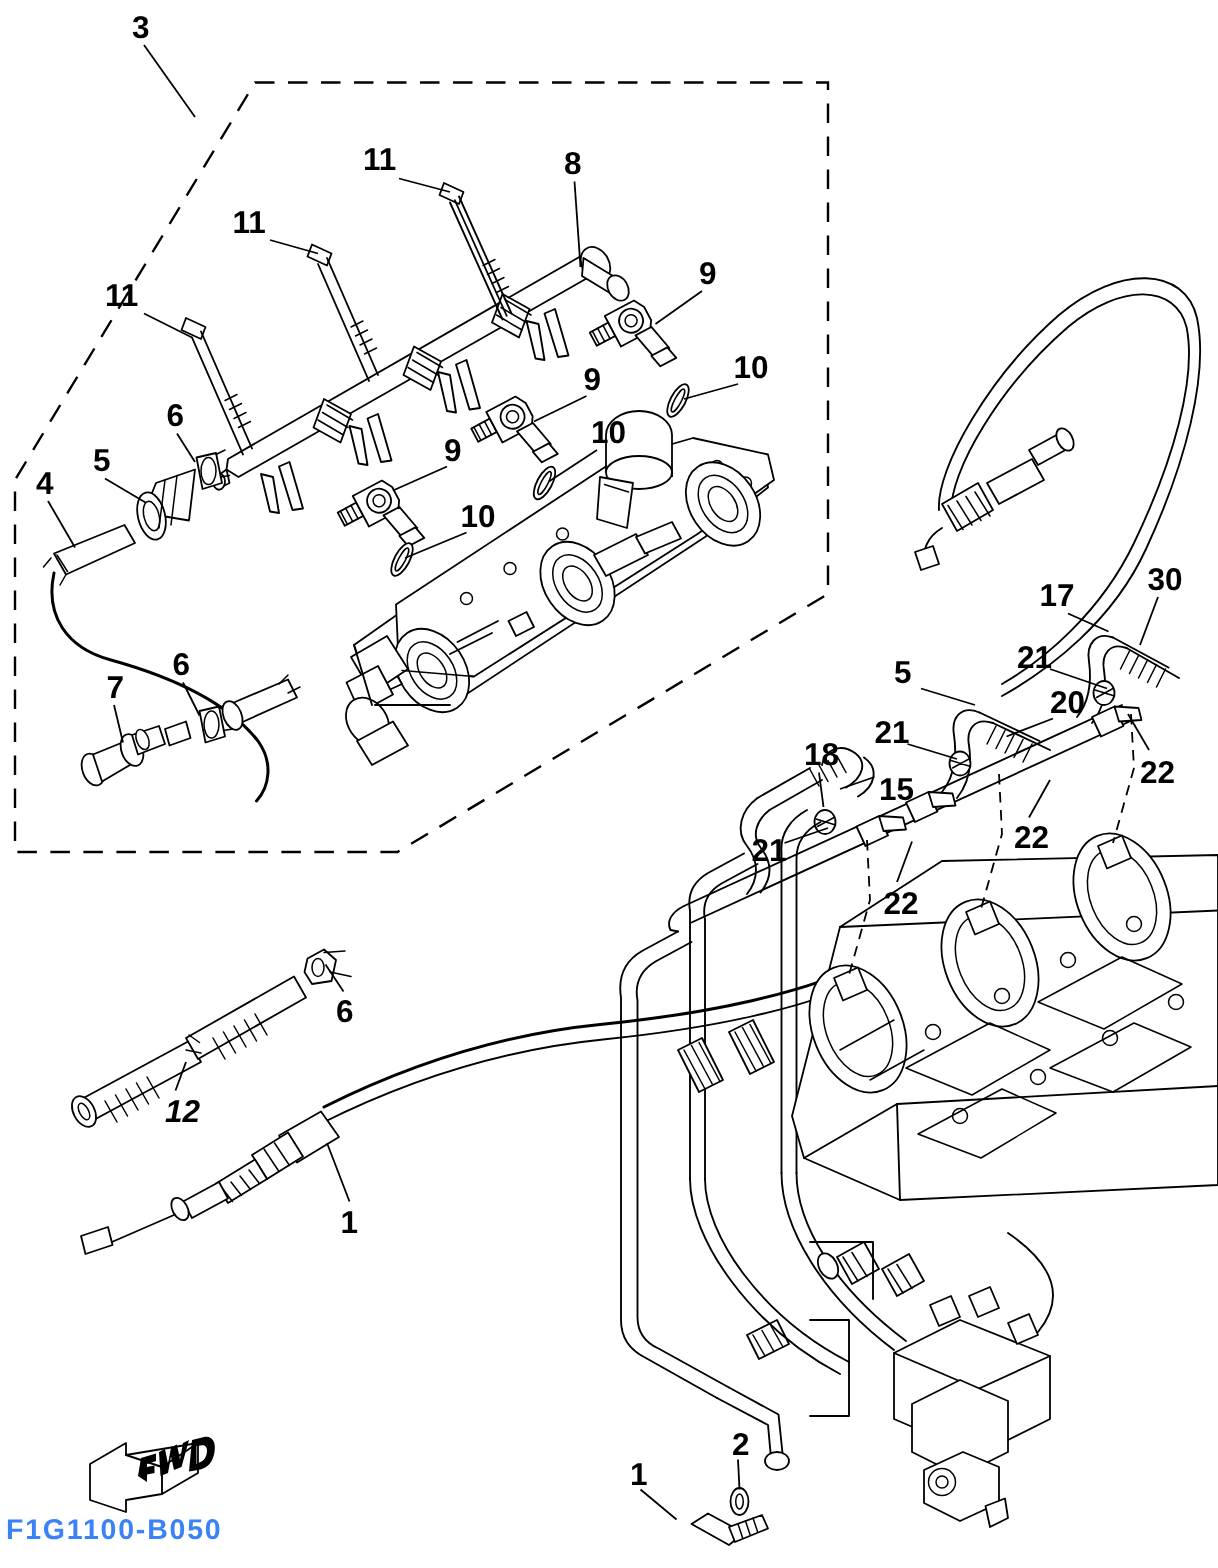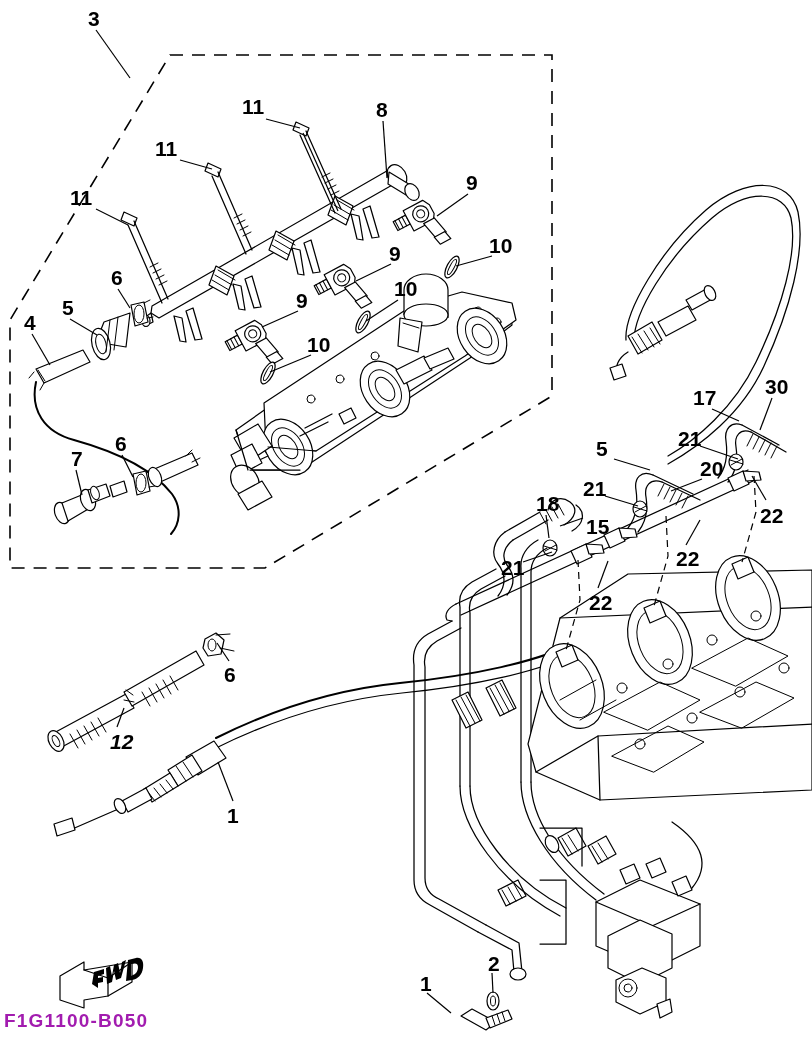--- a/index.html
+++ b/index.html
@@ -5,21 +5,21 @@
 <style>
   html,body{margin:0;padding:0;background:#ffffff;}
   body{width:812px;height:1045px;position:relative;overflow:hidden;
        font-family:"Liberation Sans", sans-serif;}
   #sheet{position:absolute;left:0;top:0;width:812px;height:1045px;}
   #art{position:absolute;left:0;top:0;width:812px;height:1045px;}
   .callout{position:absolute;font-family:"Liberation Sans", sans-serif;
            font-weight:bold;font-size:21px;color:#000;line-height:1;
            letter-spacing:0px;white-space:nowrap;}
   #partno{position:absolute;left:4px;top:1010px;font-family:"Liberation Sans", sans-serif;
-          font-weight:bold;font-size:19px;letter-spacing:1.2px;color:#a21caf;}
+          font-weight:bold;font-size:19px;letter-spacing:1.2px;color:#3b82f6;}
   #fwdlabel{position:absolute;left:52px;top:955px;width:96px;height:52px;}
 </style>
 </head>
 <body>
 
 <div id="sheet">
 
   <svg id="art" viewBox="0 0 812 1045">
     <defs>
       <style>

